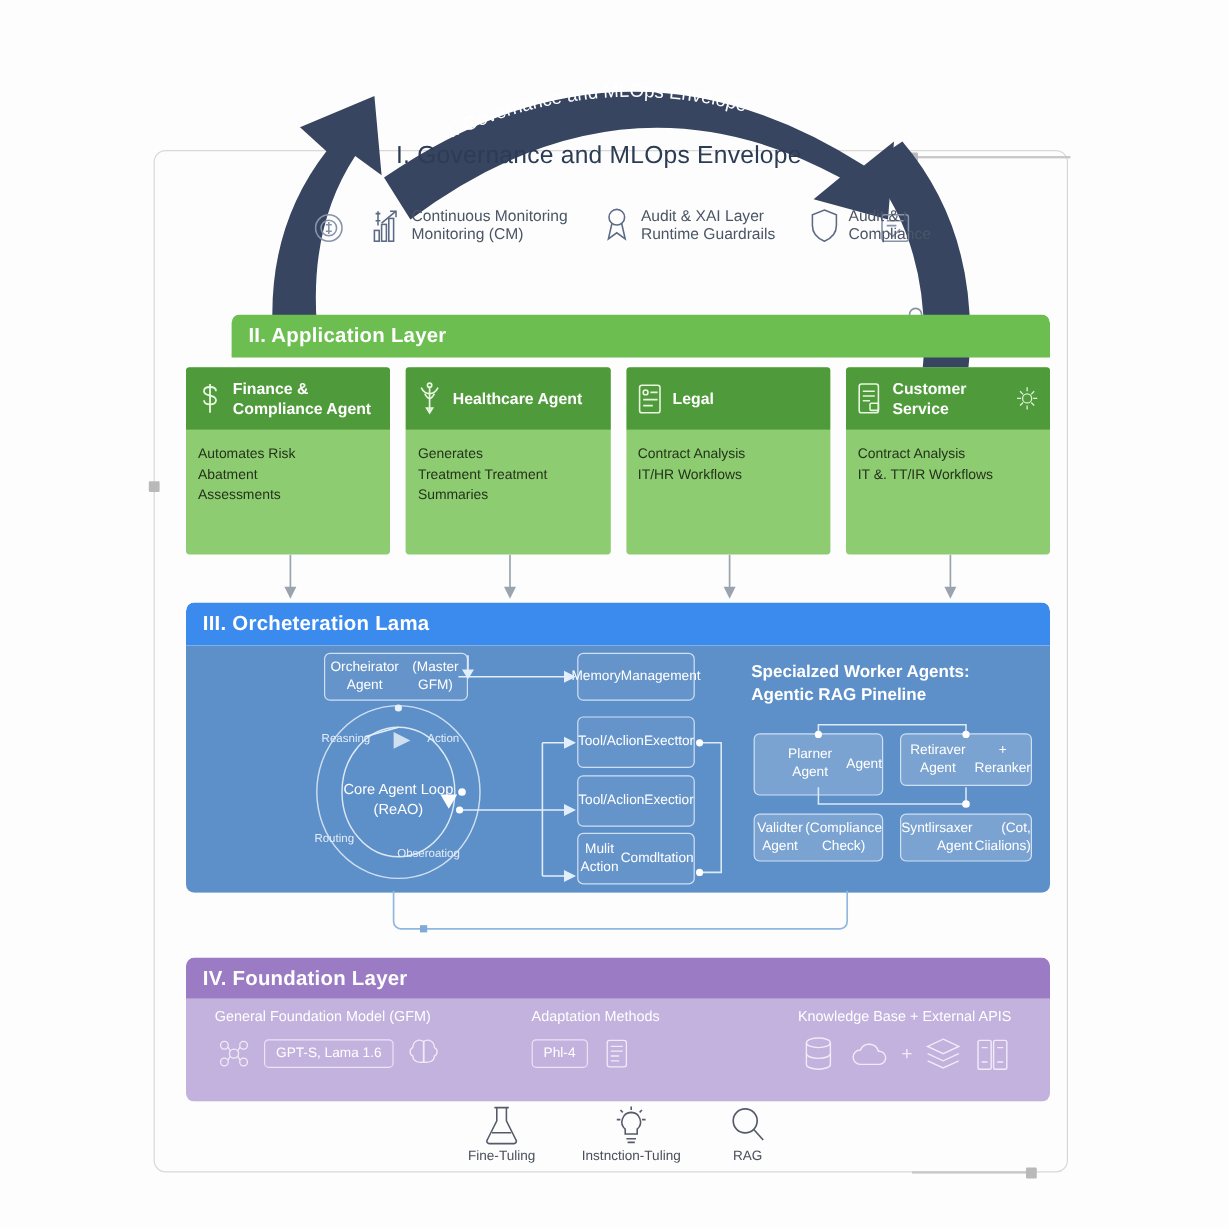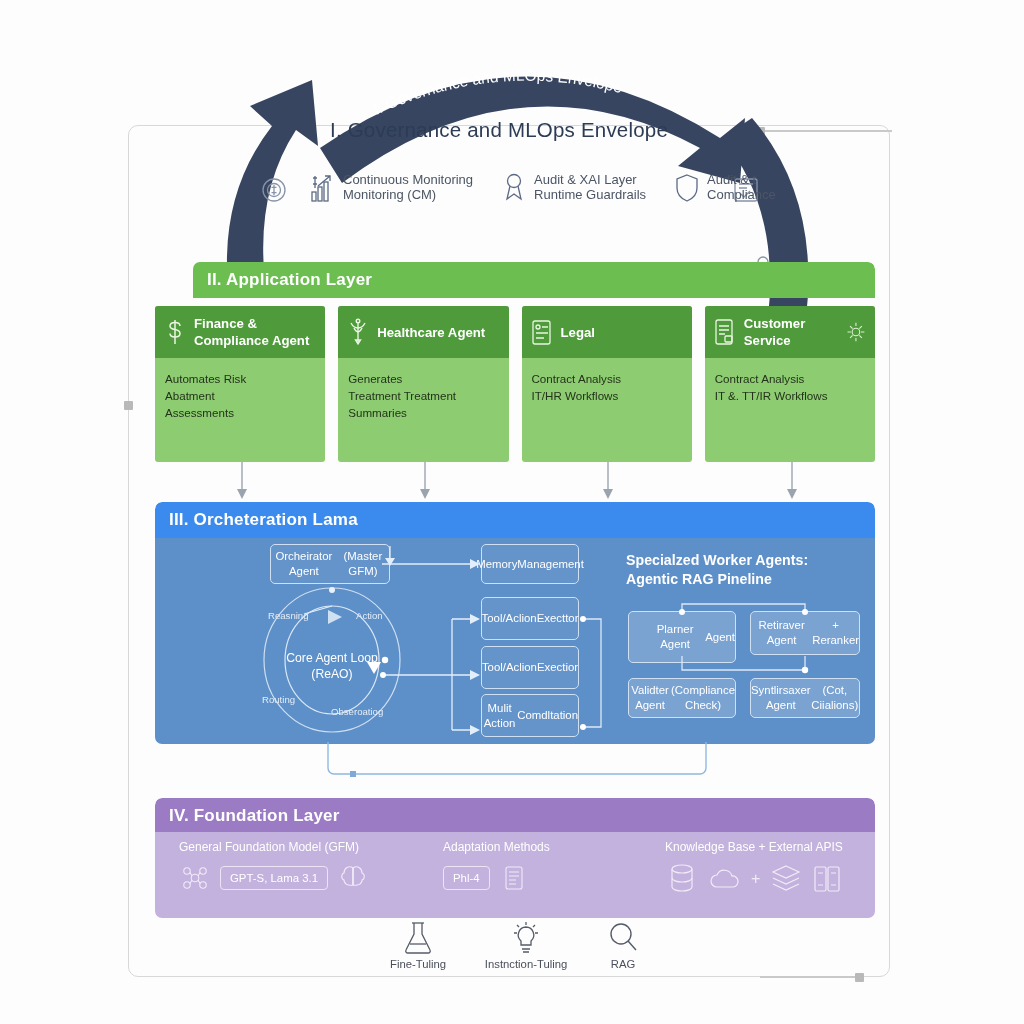--- a/index.html
+++ b/index.html
@@ -386,21 +386,21 @@
     <div>Agent</div>
   </div>
   <div class="orc-box light" style="left:628px; top:678px; width:108px; height:40px;">
     <div>Validter Agent</div>
     <div>(Compliance Check)</div>
   </div>
   <div class="orc-box light" style="left:750px; top:611px; width:110px; height:44px;">
     <div>Retiraver Agent</div>
     <div>+ Reranker</div>
   </div>
-  <div class="orc-box light" style="left:750px; top:678px; width:110px; height:40px;">
+  <div class="orc-box light" style="left:750px; top:678px; width:110px; height:40px;text-align:right;">
     <div>Syntlirsaxer Agent</div>
     <div>(Cot, Ciialions)</div>
   </div>
 
   <svg style="position:absolute; left:620px; top:596px; width:250px; height:100px;" viewBox="0 0 250 100">
     <path d="M62 16 v-8 h123 v8" stroke="#dce9f7" stroke-width="1.3" fill="none"></path>
     <circle cx="62" cy="16" r="3" fill="#ffffff"></circle>
     <circle cx="185" cy="16" r="3" fill="#ffffff"></circle>
     <path d="M62 60 v14 h123 v-14" stroke="#dce9f7" stroke-width="1.3" fill="none"></path>
     <circle cx="185" cy="74" r="3.2" fill="#ffffff"></circle>
@@ -421,21 +421,21 @@
           <svg class="fnd-ico" width="32" height="32" viewBox="0 0 32 32">
             <g stroke="#f1ebf8" stroke-width="1.1" fill="none">
               <circle cx="8" cy="9" r="3.2"></circle>
                 <circle cx="8" cy="23" r="3.2"></circle>
               <circle cx="16" cy="16" r="3.8"></circle>
                 <circle cx="24" cy="9" r="3.2"></circle>
                 <circle cx="24" cy="23" r="3.2"></circle>
               <path d="M11 10.5 13 14M11 21.5 13 18M19 14 21 10.5M19 18 21 21.5"></path>
             </g>
           </svg>
-          <div class="fnd-chip">GPT-S, Lama 3.1</div>
+          <div class="fnd-chip">GPT-S, Lama 1.6</div>
           <svg class="fnd-ico" width="32" height="32" viewBox="0 0 32 32">
             <g stroke="#f1ebf8" stroke-width="1.1" fill="none">
               <path d="M16 6c-4-3-9 0-9 5 -3 1-3 6 0 7 0 4 4 6 9 5z"></path>
               <path d="M16 6c4-3 9 0 9 5 3 1 3 6 0 7 0 4-4 6-9 5z"></path>
               <path d="M16 6v17"></path>
             </g>
           </svg>
         </div>
       </div>
 

